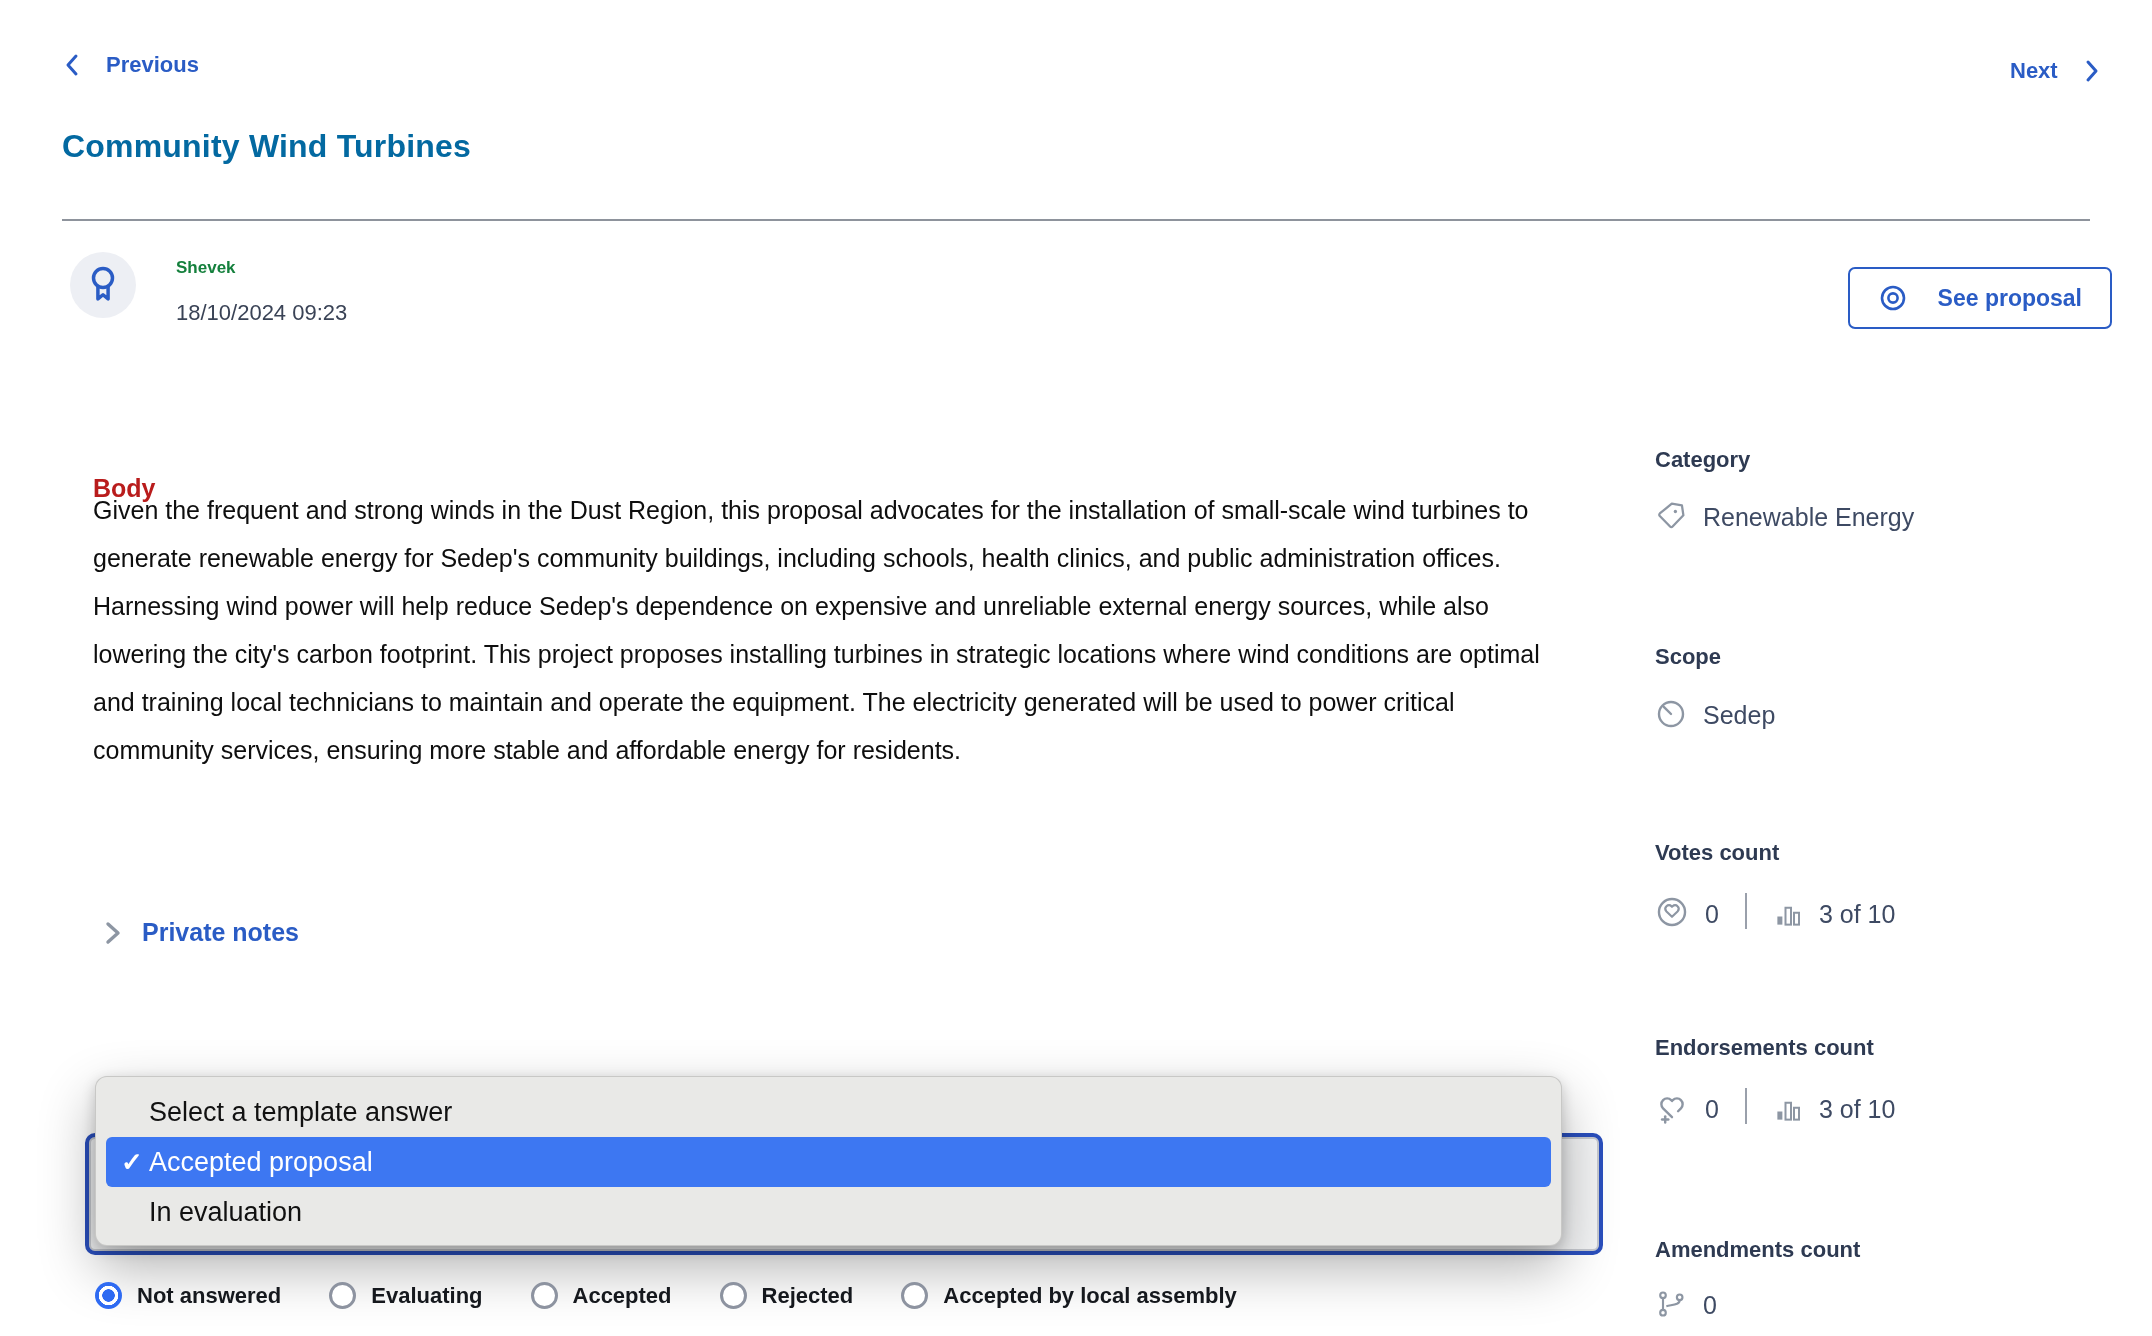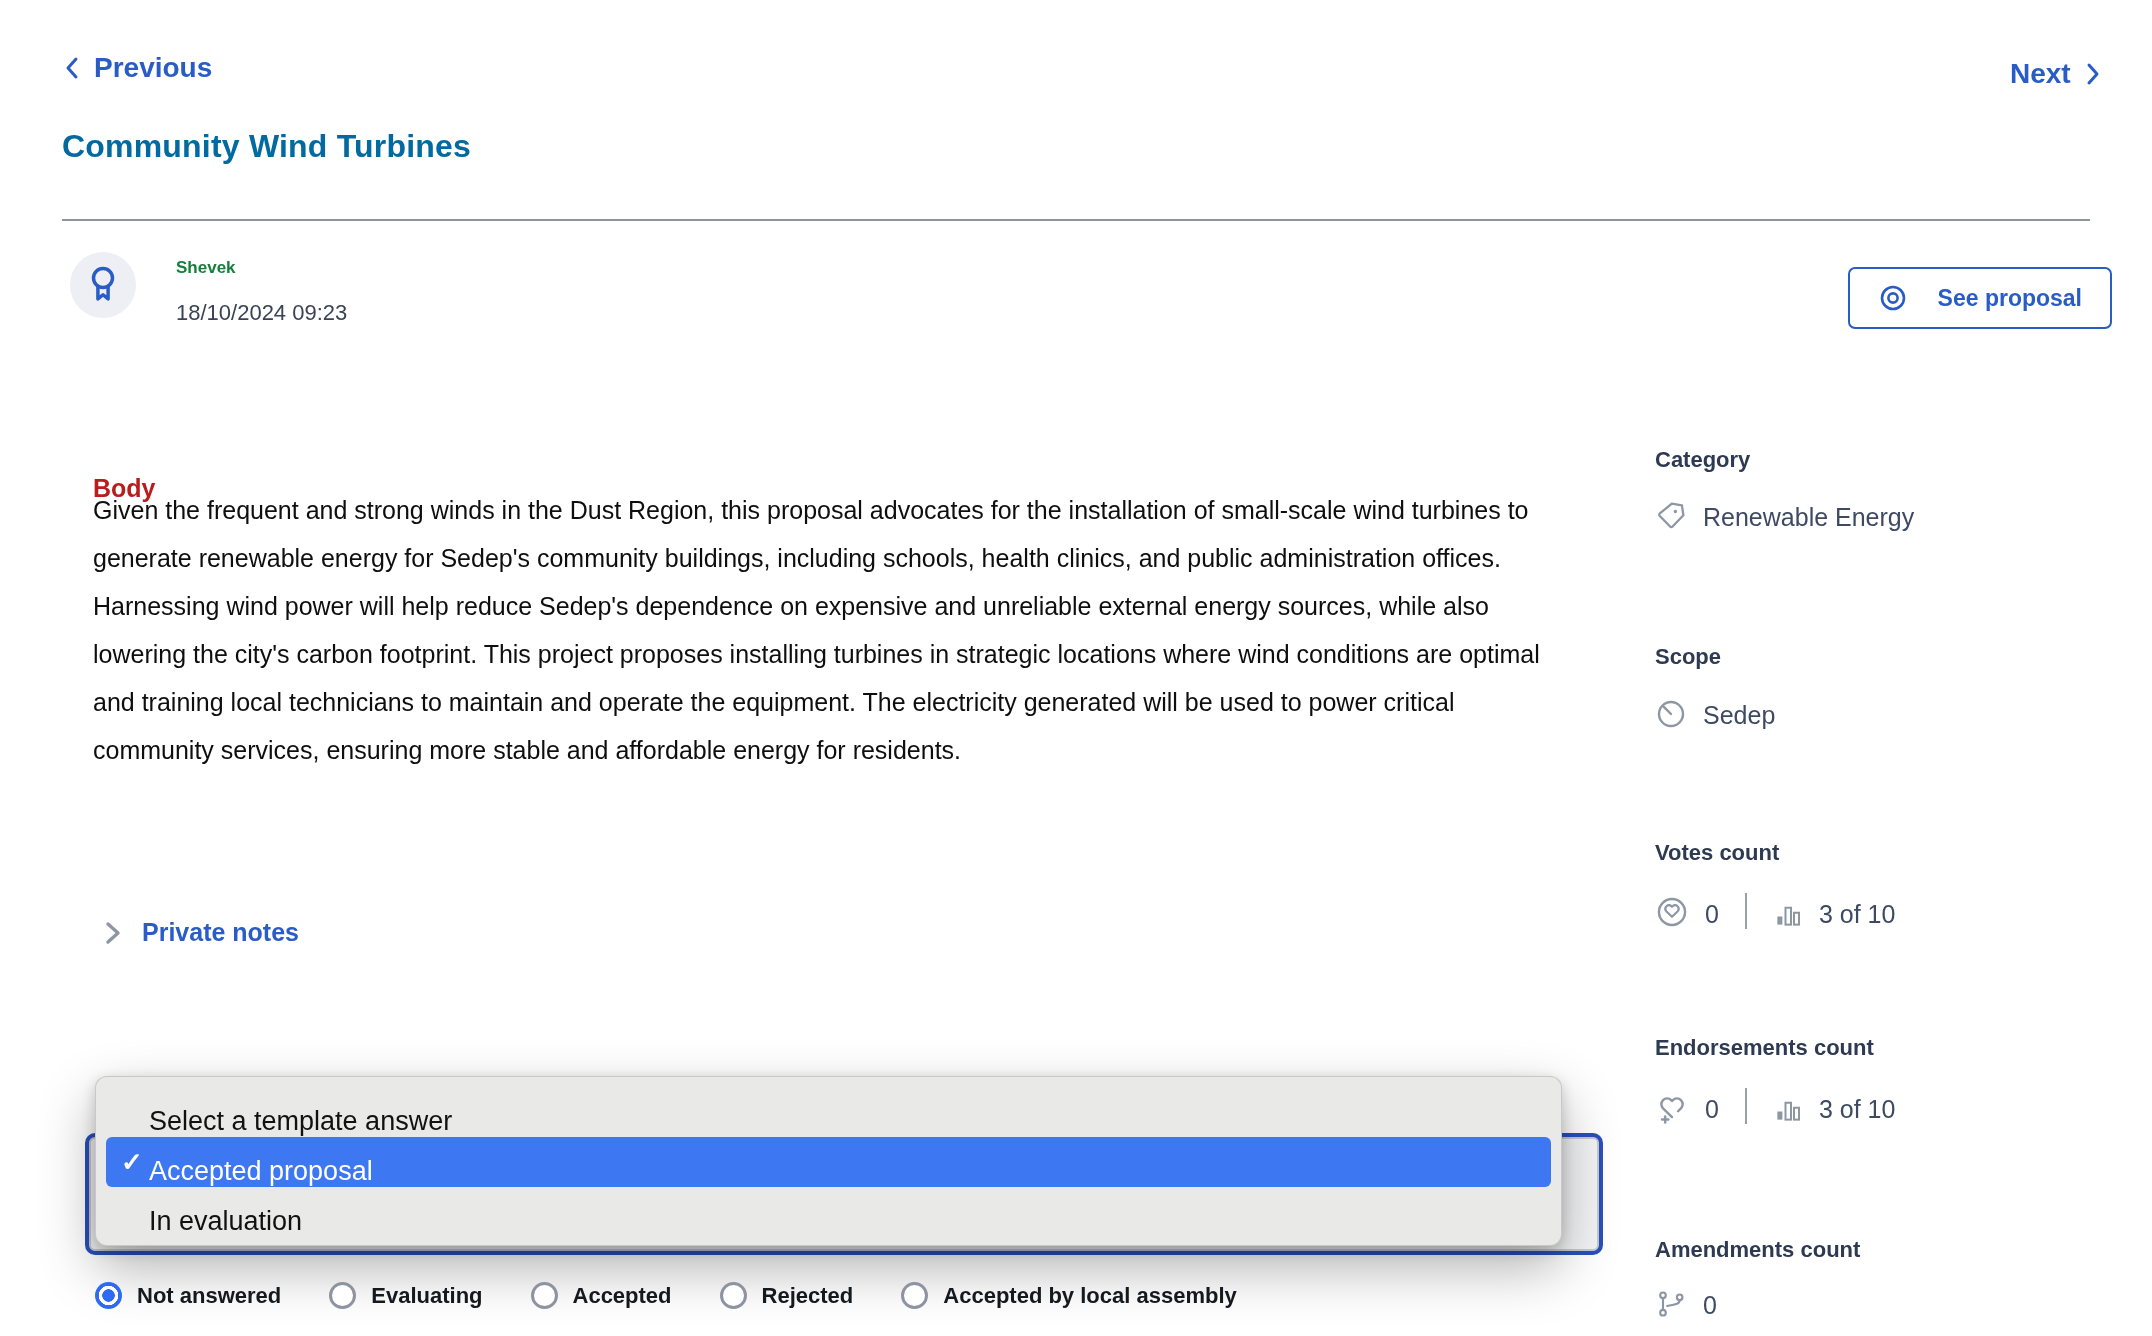--- a/index.html
+++ b/index.html
@@ -9,22 +9,22 @@
     --slate:#2e3a52;
     --slate-mid:#3e4a63;
     --icon-gray:#8d96a3;
   }
   *{box-sizing:border-box;margin:0;padding:0;}
   html,body{background:#fff;}
   body{font-family:"Liberation Sans",sans-serif;}
   .canvas{position:relative;width:2152px;height:1336px;background:#fff;overflow:hidden;}
 
   
-  .nav-link{position:absolute;display:flex;align-items:center;gap:12px;color:var(--accent);
-    font-size:28px;font-weight:700;cursor:pointer;}
+  .nav-link{position:absolute;display:flex;align-items:center;gap:24px;color:var(--accent);
+    font-size:22px;font-weight:700;cursor:pointer;}
   .nav-prev{left:62px;top:52px;}
   .nav-next{left:2010px;top:58px;}
 
   
   .page-title{position:absolute;left:62px;top:128px;font-size:32px;font-weight:900;color:#0369a1;letter-spacing:.2px;}
   .title-divider{position:absolute;left:62px;top:219px;width:2028px;height:2px;background:#8e939c;}
 
   
   .avatar{position:absolute;left:70px;top:252px;width:66px;height:66px;border-radius:50%;
     background:#edeff4;display:flex;align-items:center;justify-content:center;}
@@ -45,21 +45,21 @@
   
   .select-underlay{position:absolute;left:85px;top:1133px;width:1518px;height:122px;
     background:#f3f4f5;border:4px solid var(--select-border);border-radius:10px;
     box-shadow:inset 0 0 0 2px #c6c9cf;}
 
   
   .dropdown{position:absolute;left:95px;top:1076px;width:1467px;height:170px;
     background:#e9e9e7;border:1px solid rgba(0,0,0,.14);border-radius:12px;
     box-shadow:0 22px 55px rgba(0,0,0,.30),0 4px 14px rgba(0,0,0,.18);
     padding-top:10px;}
-  .dd-option{height:50px;display:flex;align-items:flex-end;padding-left:53px;
+  .dd-option{height:50px;display:flex;align-items:center;padding-left:53px;
     font-size:27px;color:#111;cursor:pointer;position:relative;}
   .dd-option.selected{margin:0 10px;padding-left:43px;border-radius:6px;
     background:var(--selection);color:#fff;}
   .dd-check{position:absolute;left:15px;top:50%;transform:translateY(-50%);
     font-size:26px;font-weight:700;color:#fff;}
 
   
   .radio-row{position:absolute;left:95px;top:1282px;display:flex;align-items:center;gap:48px;}
   .radio-item{display:flex;align-items:center;gap:15px;cursor:pointer;}
   .radio{width:27px;height:27px;border-radius:50%;border:3px solid #8d93a0;background:#fff;flex:0 0 auto;

